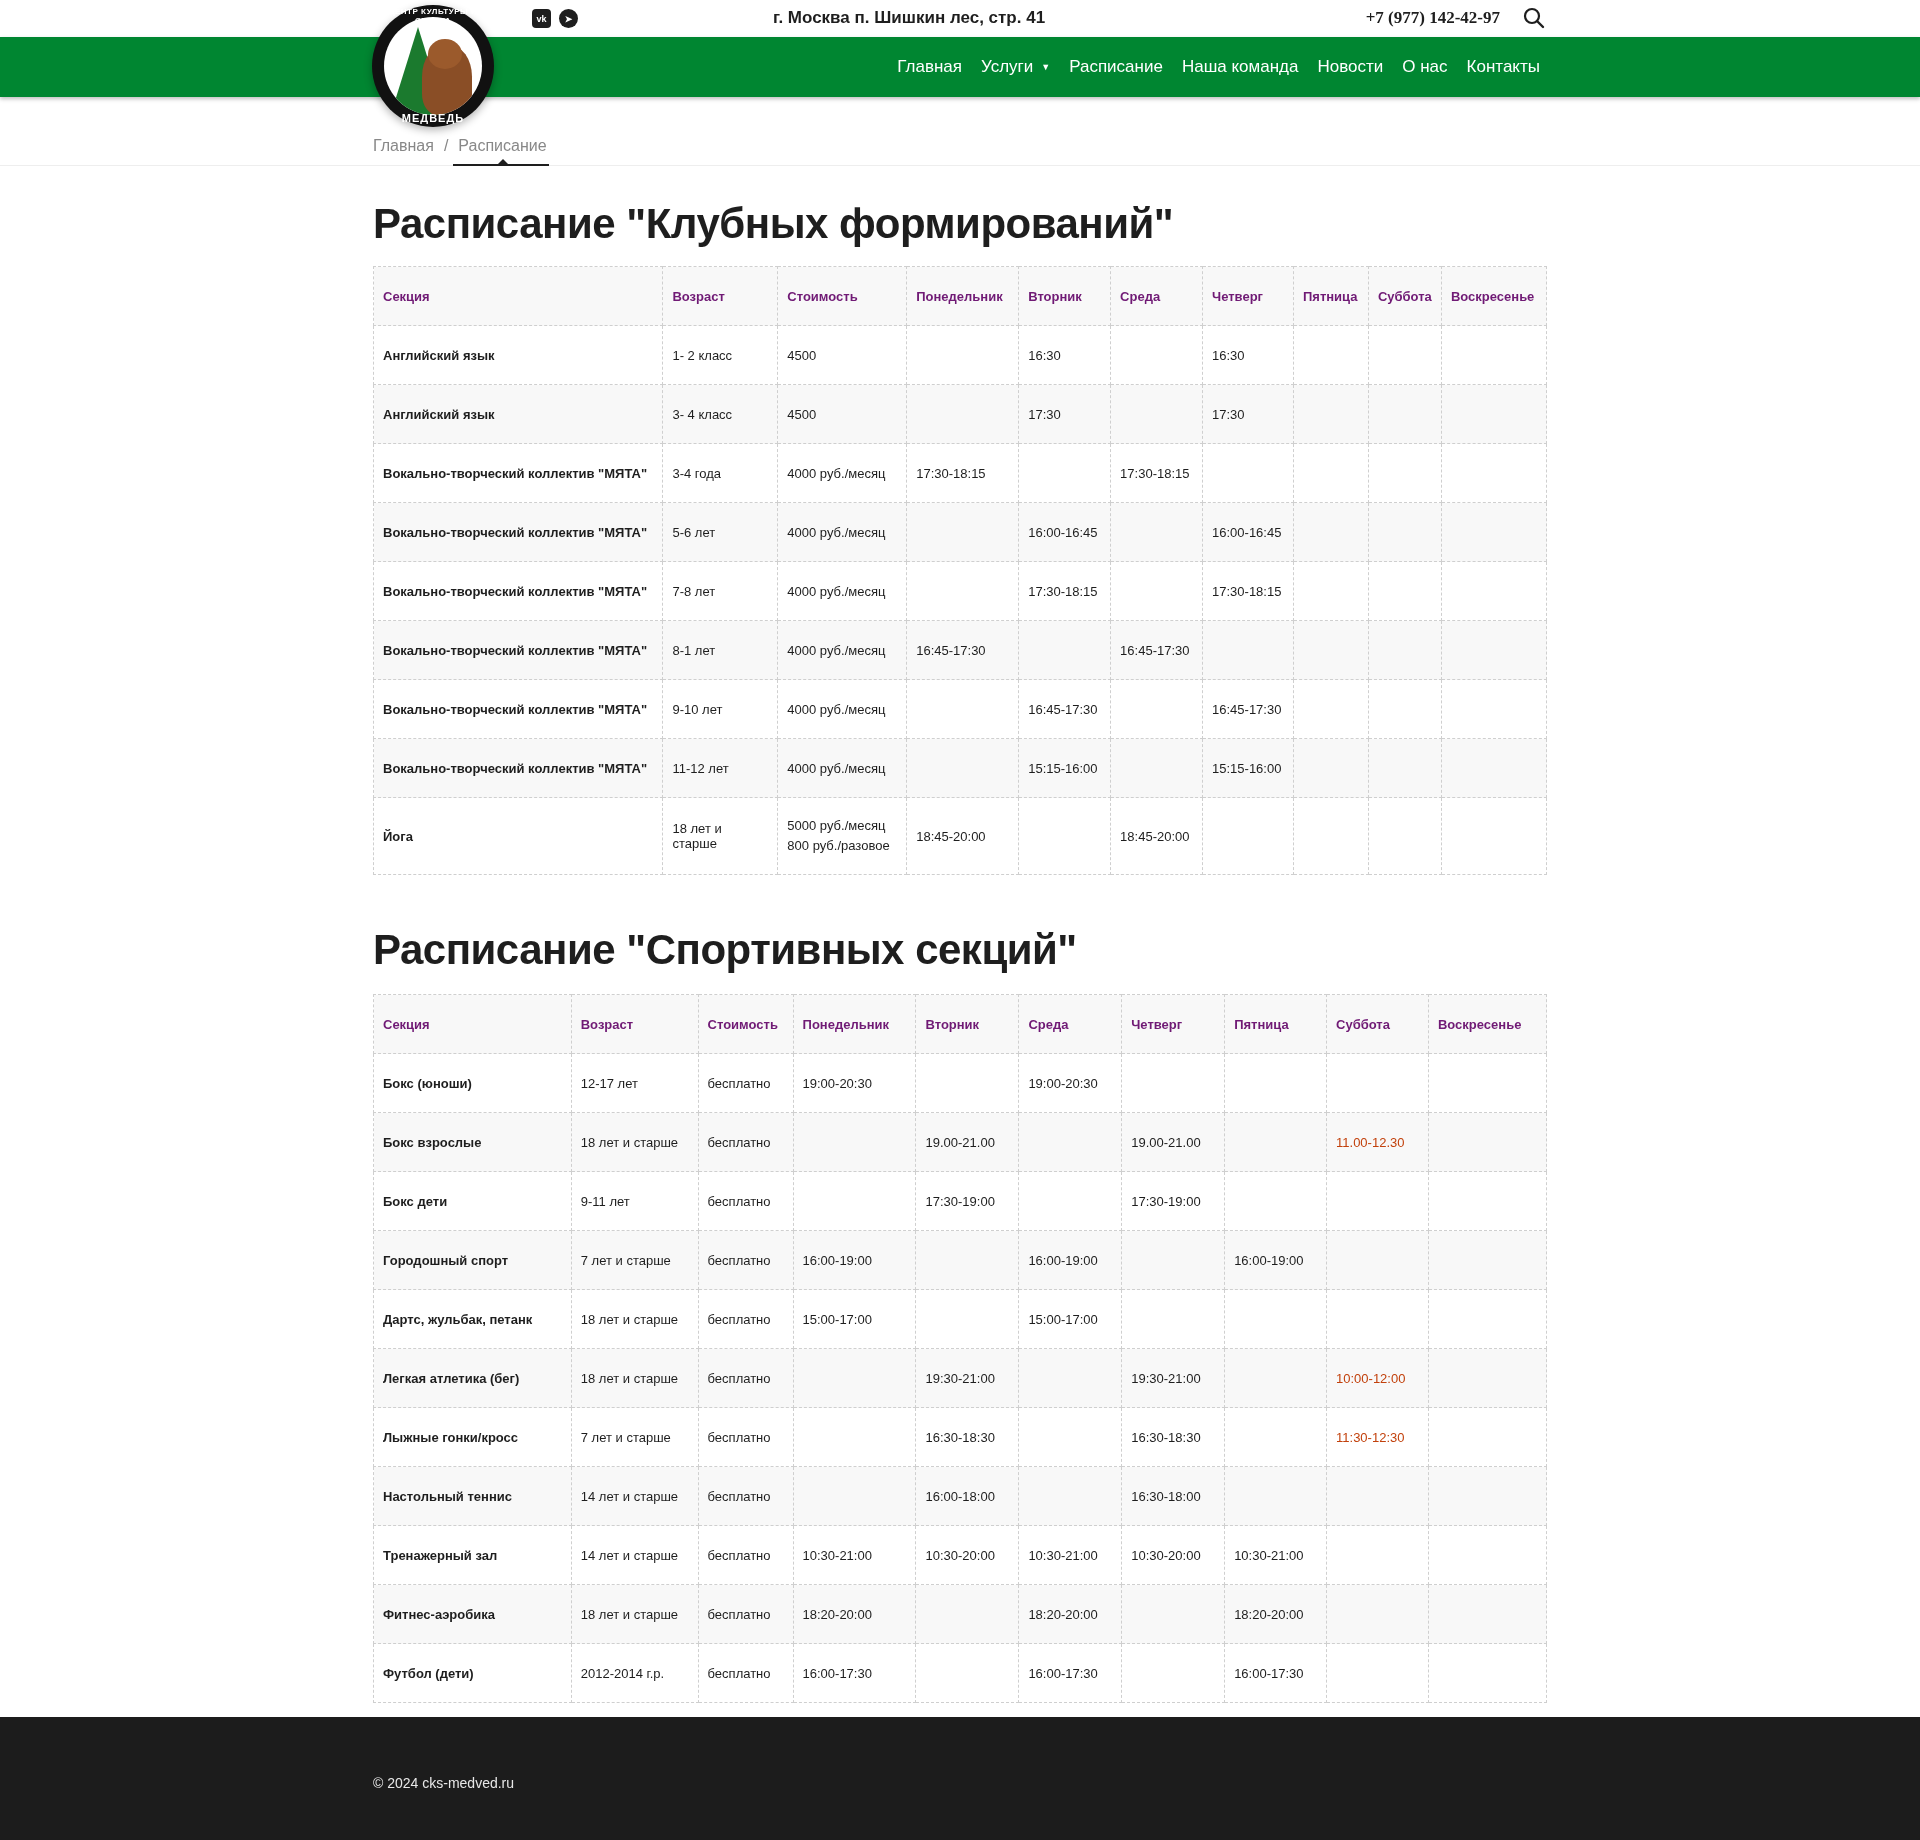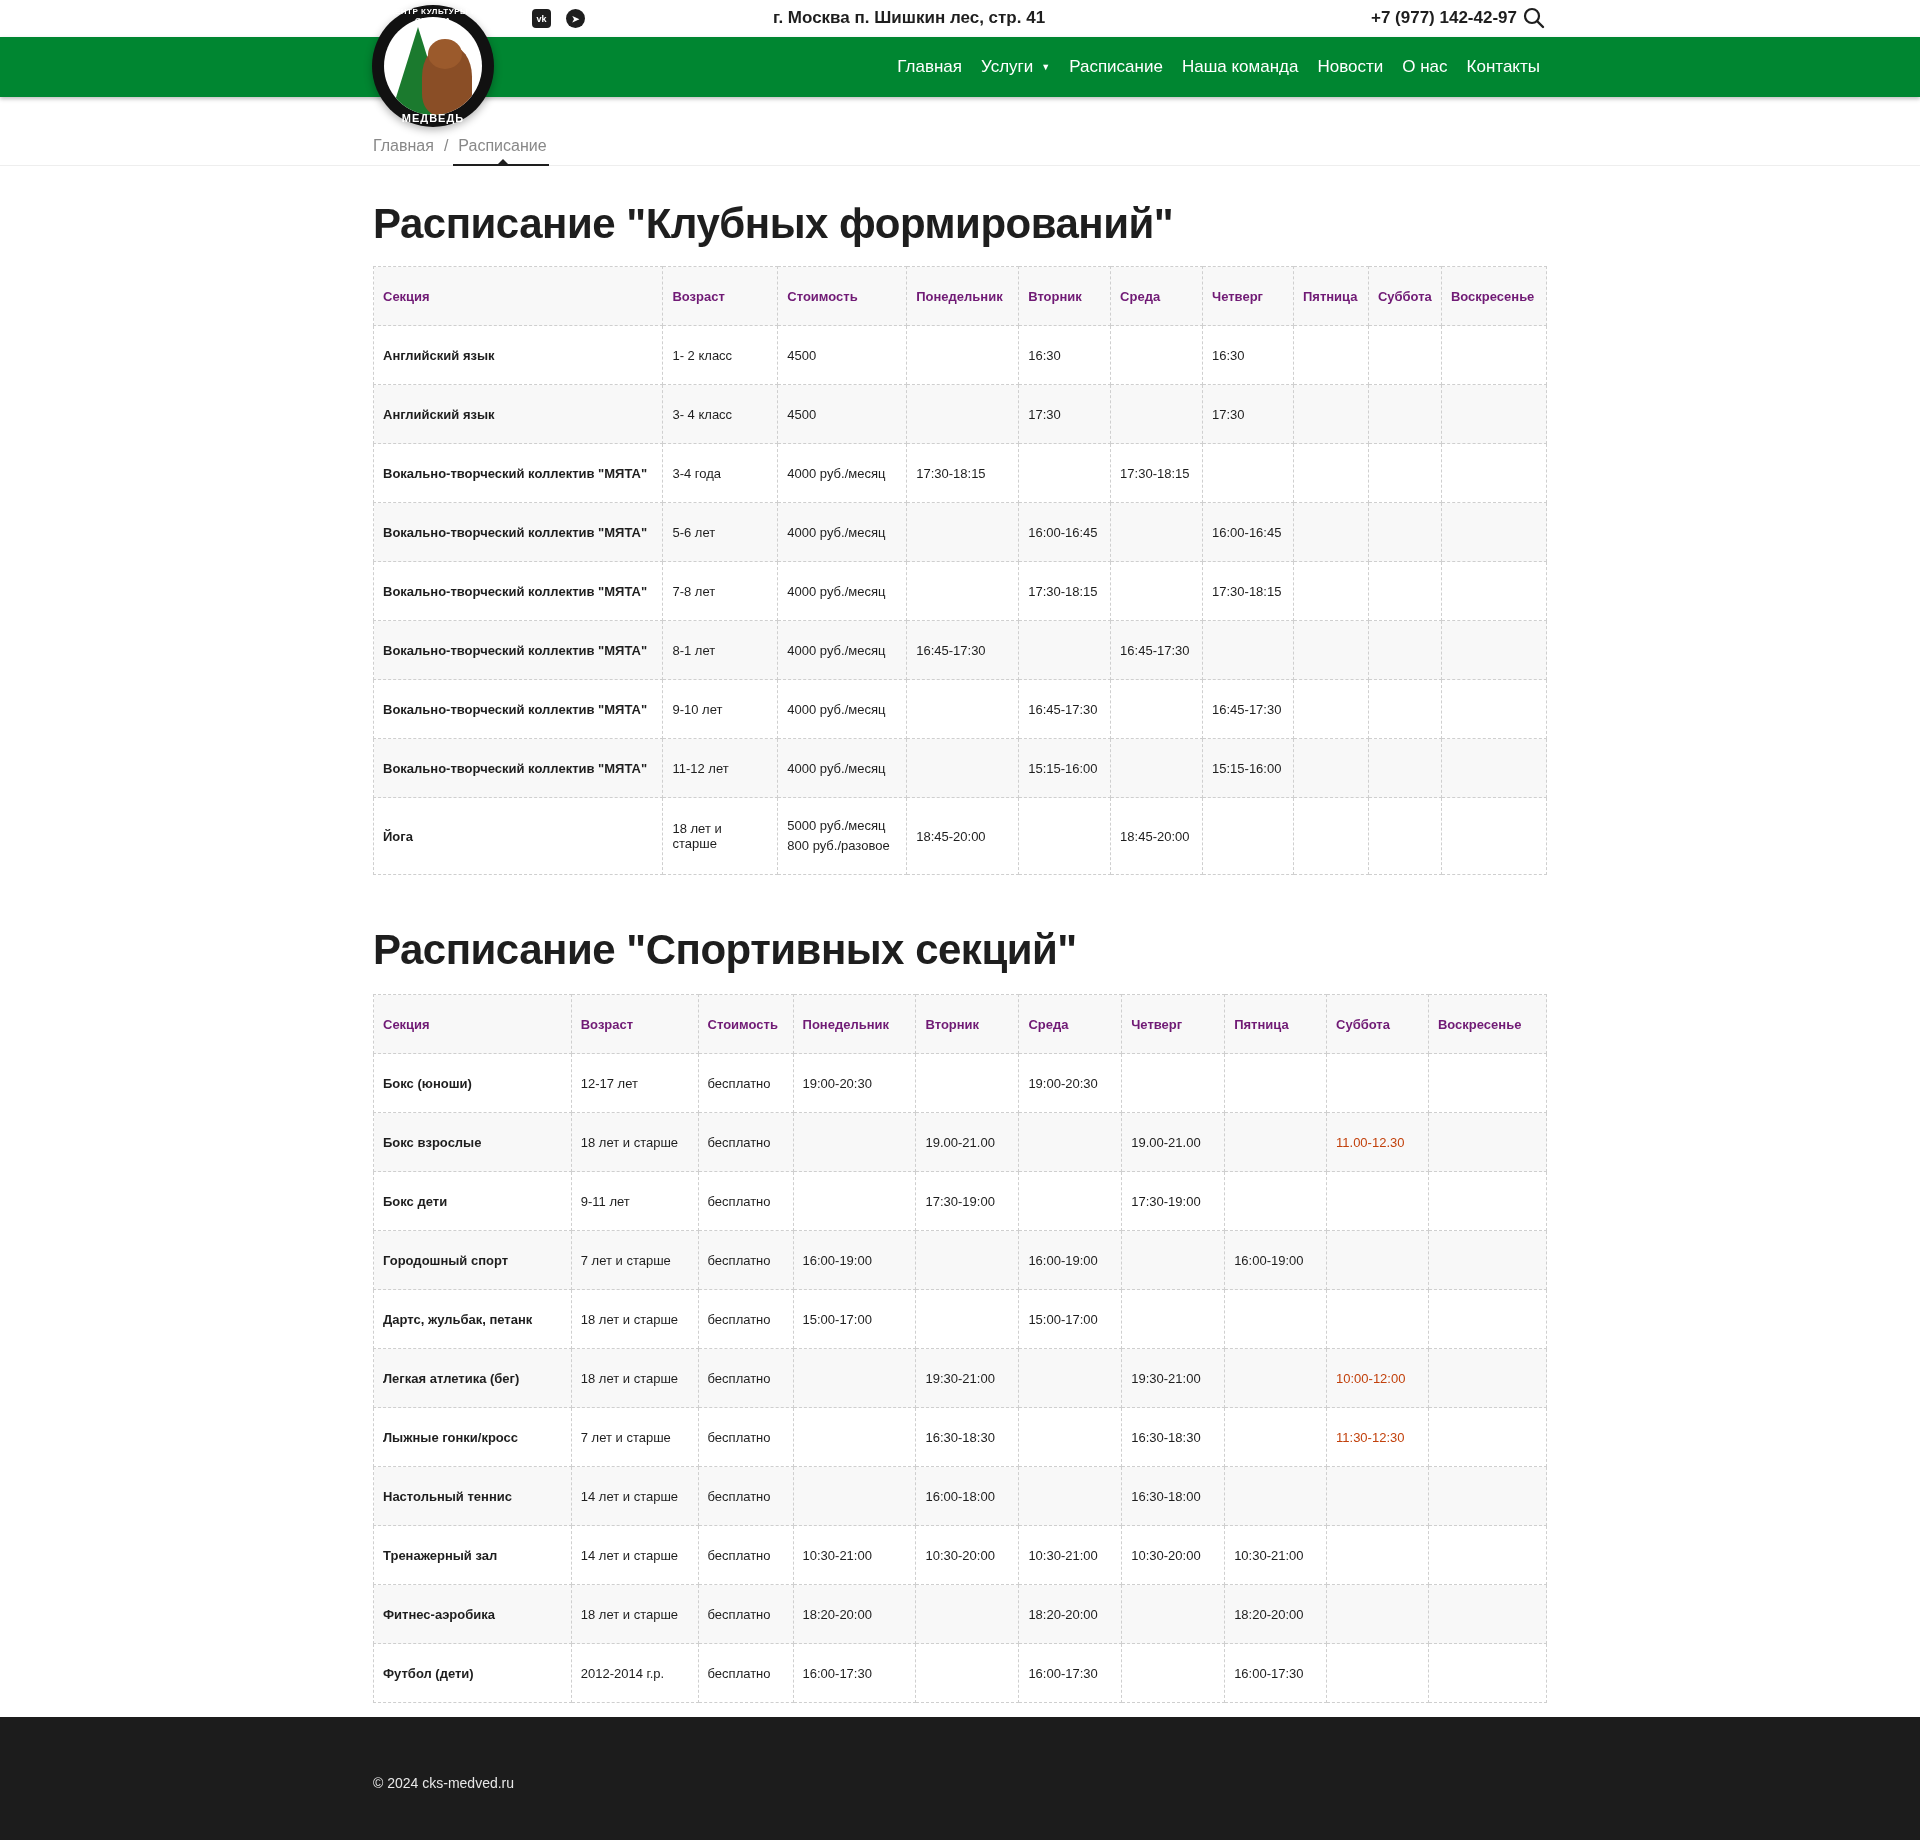--- a/index.html
+++ b/index.html
@@ -2,26 +2,26 @@
 <html><head>
 <meta charset="utf-8">
 <style>
   * { box-sizing: border-box; margin: 0; padding: 0; }
   html, body { width: 1920px; background: #fff; }
   body { font-family: "Liberation Sans", sans-serif; color: #1e1e1e; position: relative; min-height: 1840px; }
 
   
   .topbar { height: 37px; position: relative; }
   .topbar .inner { position: absolute; left: 373px; right: 373px; top: 0; height: 37px; }
-  .social { position: absolute; left: 159px; top: 9px; display: flex; gap: 15px; }
+  .social { position: absolute; left: 159px; top: 9px; display: flex; gap: 8px; }
   .social .ico { width: 19px; height: 19px; background: #1e1e1e; color: #fff; font-size: 9px; font-weight: bold; display: flex; align-items: center; justify-content: center; }
   .social .vk { border-radius: 4px; }
   .social .tg { border-radius: 50%; }
   .address { position: absolute; left: 400px; width: 380px; top: 8px; text-align: left; font-weight: bold; font-size: 17px; }
-  .phone { position: absolute; right: 30px; top: 8px; font-weight: bold; font-size: 17px; }
+  .phone { position: absolute; right: 47px; top: 8px; font-weight: bold; font-size: 17px; font-family: Liberation Serif, serif; }
   .search-ico { position: absolute; right: 2px; top: 7px; width: 22px; height: 22px; }
 
   
   .navbar { position: absolute; top: 37px; left: 0; right: 0; height: 60px; background: #008631; box-shadow: 0 2px 4px rgba(0,0,0,.25); }
   .nav { position: absolute; right: 380px; top: 0; height: 60px; display: flex; align-items: center; gap: 19px; }
   .nav a { color: #fff; font-size: 17px; text-decoration: none; display: flex; align-items: center; gap: 8px; }
   .nav .caret { font-size: 9px; }
 
   
   .logo { position: absolute; left: 372px; top: 5px; width: 122px; height: 122px; border-radius: 50%; background: #111; box-shadow: 0 3px 8px rgba(0,0,0,.3); z-index: 5; }

